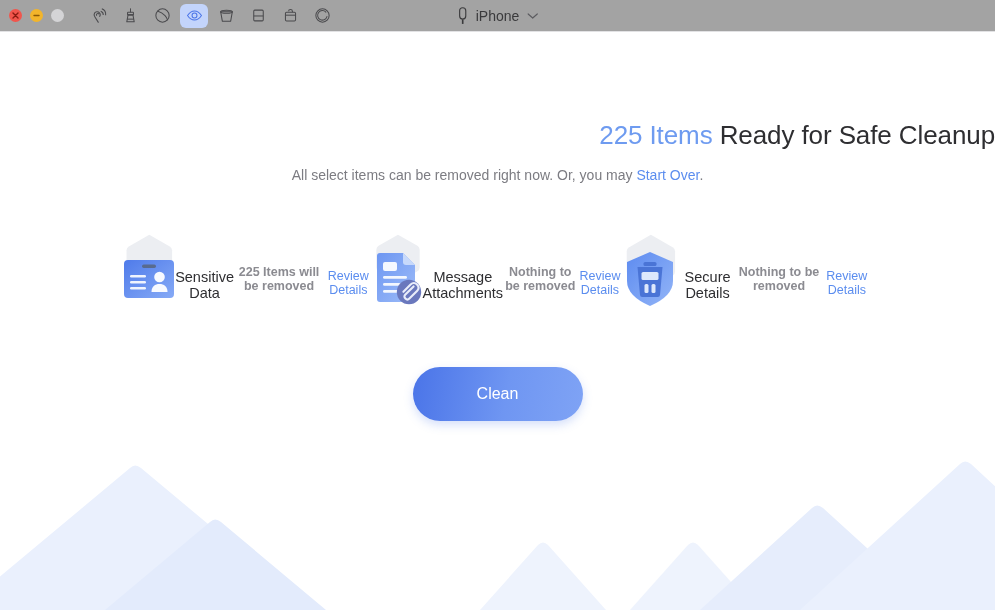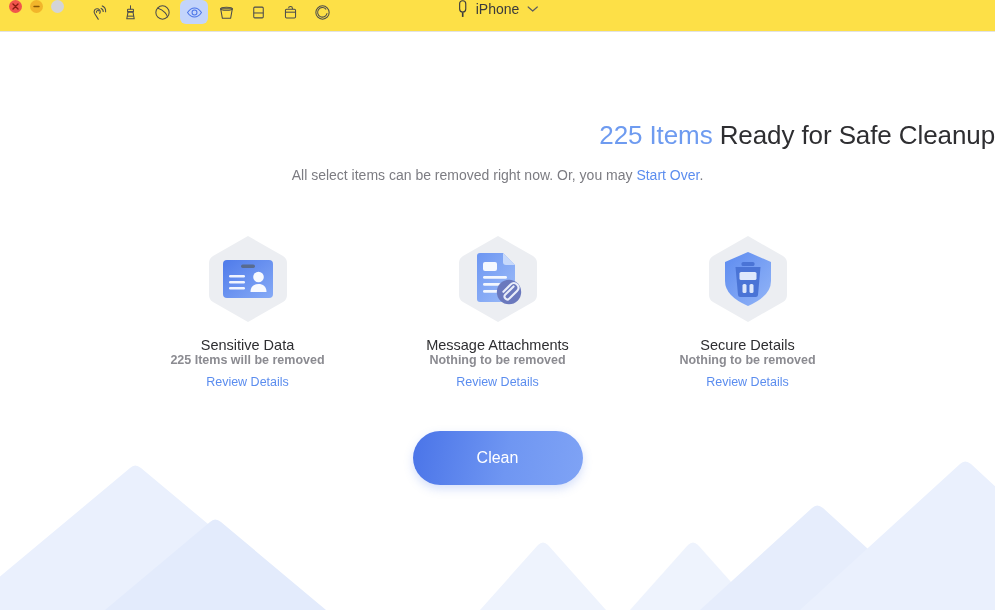--- a/index.html
+++ b/index.html
@@ -9,24 +9,24 @@
     overflow: hidden;
     background: #ffffff;
     font-family: "Liberation Sans", sans-serif;
     -webkit-font-smoothing: antialiased;
   }
 
   
   .titlebar {
     position: relative;
     height: 32px;
-    background: #fde047;
+    background: #a3a3a3;
     border-bottom: 1px solid #e2e2e4;
     display: flex;
-    align-items: flex-start;
+    align-items: center;
     z-index: 5;
   }
   .traffic {
     display: flex;
     align-items: center;
     gap: 8px;
     padding-left: 9px;
   }
   .light {
     width: 13px; height: 13px;
@@ -111,21 +111,21 @@
 
   
   .cats {
     margin-top: 50px;
     display: flex;
     justify-content: center;
   }
   .cat {
     width: 250px;
     display: flex;
-    flex-direction: column;
+    flex-direction: row;
     align-items: center;
   }
   .hexwrap {
     width: 90px; height: 92px;
     position: relative;
     display: flex; align-items: center; justify-content: center;
   }
   .hexwrap svg.hexbg { position: absolute; inset: 0; }
   .glyph { position: relative; z-index: 2; }
   .glyph svg { display: block; }

